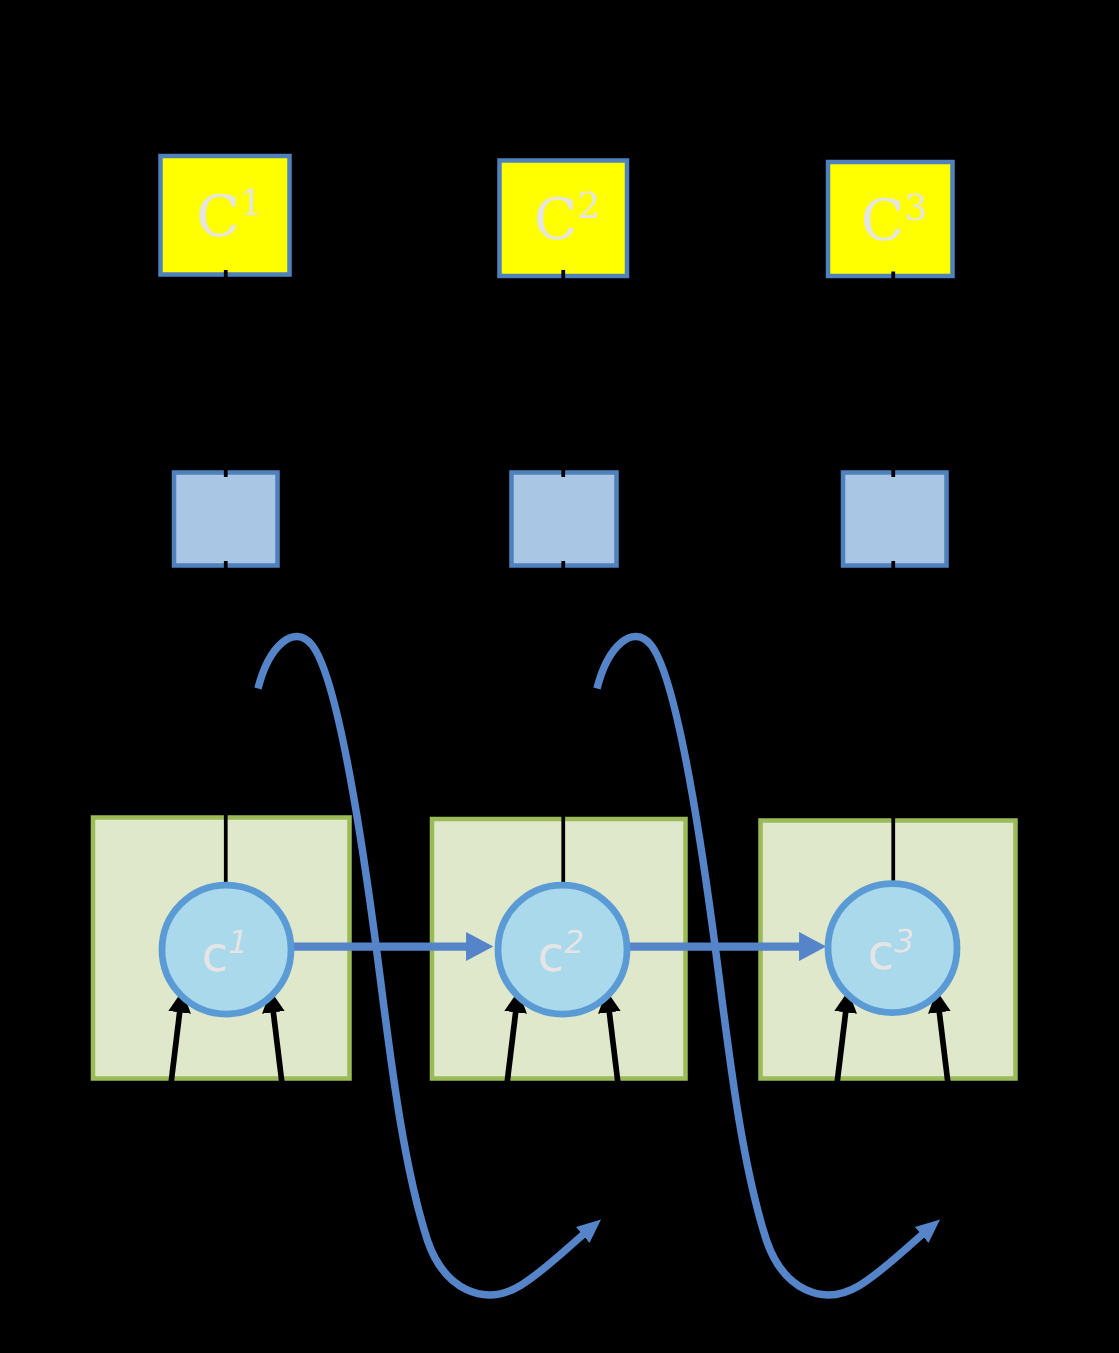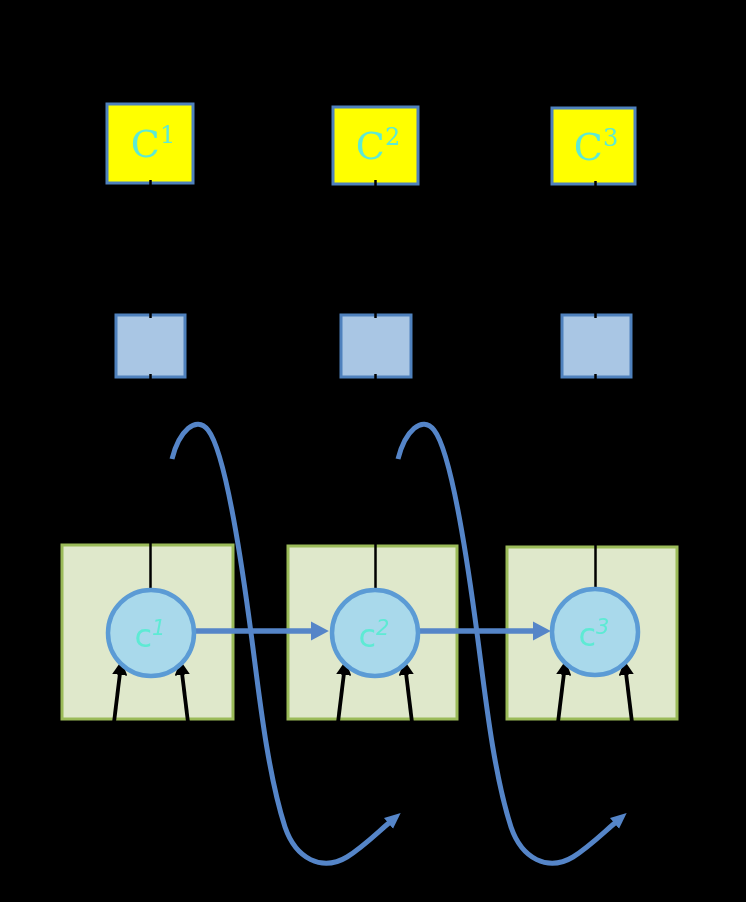--- a/index.html
+++ b/index.html
@@ -7,21 +7,21 @@
     width:746px;height:902px;
     background:#000;
     position:relative;
     overflow:hidden;
     font-family:"DejaVu Sans",sans-serif;
   }
   #canvas{position:absolute;left:0;top:0;}
   .lbl{
     position:absolute;
     transform:translate(-50%,-50%);
-    color:#5eead4;
+    color:#e5e5e5;
     white-space:nowrap;
     user-select:none;
   }
   .cell-lbl{
     font-family:"DejaVu Serif","Liberation Serif",serif;
     font-size:38px;
     font-weight:400;
   }
   .cell-lbl sup{
     font-size:24px;

